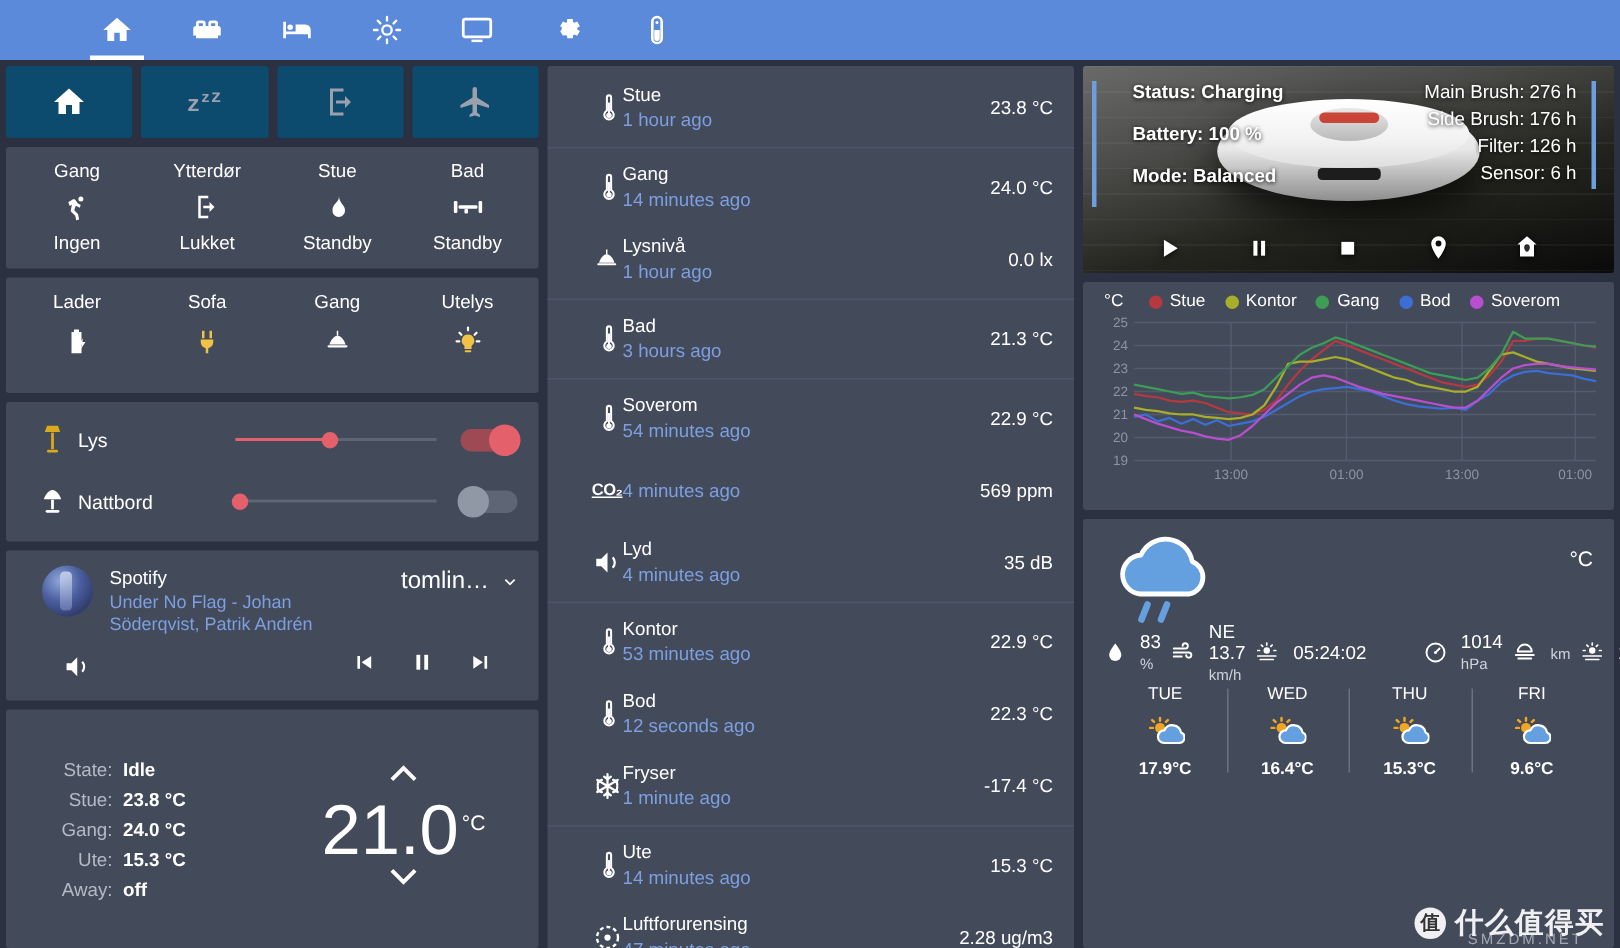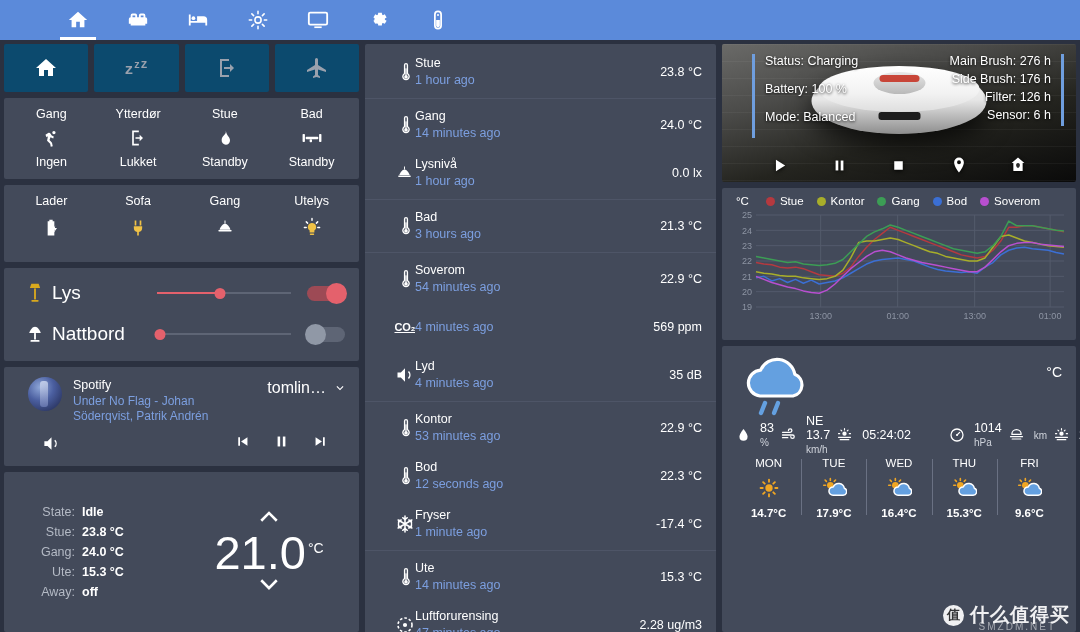--- a/index.html
+++ b/index.html
@@ -64,21 +64,21 @@
 
   .glance2 { padding: 9px 4px 14px 4px; }
   .glance2 .glance-item { gap: 9px; }
 
   
   .lights { padding: 10px 14px 12px 14px; display: flex; flex-direction: column; gap: 11px; }
   .light-row { display: flex; align-items: center; height: 30px; }
   .light-ico { width: 34px; display: flex; align-items: center; justify-content: center; }
   .light-ico svg { fill: #ffffff; }
   .light-ico.amber svg { fill: #d9a91e; }
-  .light-name { font-size: 19px; width: 105px; color: #ffffff; }
+  .light-name { font-size: 13px; width: 105px; color: #ffffff; }
   .slider { flex: 1; height: 18px; position: relative; display: flex; align-items: center;
             margin-right: 16px; cursor: pointer; }
   .slider .track { position: absolute; left: 0; right: 0; height: 2px; background: #5e6575; }
   .slider .fill { position: absolute; left: 0; height: 2px; background: #e4616c; }
   .slider .knob { position: absolute; width: 11px; height: 11px; border-radius: 50%;
                   background: #e4616c; transform: translateX(-50%); }
   .toggle { width: 38px; height: 15px; border-radius: 8px; position: relative; cursor: pointer; }
   .toggle.on { background: #9d4a55; }
   .toggle.off { background: #5e6575; }
   .toggle .knob2 { position: absolute; top: -3px; width: 21px; height: 21px; border-radius: 50%; }
@@ -147,21 +147,21 @@
                background: linear-gradient(180deg,#ffffff 0%,#f2f2f2 60%,#dedede 100%); }
   .lidar { position:absolute; left:50%; top:12px; transform:translateX(-50%);
            width:52px; height:22px; border-radius:50%;
            background: linear-gradient(180deg,#e8e8e8,#b9b9b9); }
   .lidar-red { position:absolute; left:50%; top:15px; transform:translateX(-50%);
                width:40px; height:7px; border-radius:4px; background:#c7382a; opacity:.92; }
   .dock { position:absolute; left:50%; top:52px; transform:translateX(-50%);
           width:42px; height:8px; border-radius:3px; background:#1d1d1d; }
   .vac-overlay { position: absolute; inset: 0; padding: 8px 10px; }
   .vac-left, .vac-right { position: absolute; top: 10px; }
-  .vac-left { left: 30px; padding-left: 10px; border-left: 3px solid #6f9ede; }
+  .vac-left { left: 6px; padding-left: 24px; border-left: 3px solid #6f9ede; font-weight: bold; }
   .vac-right { right: 12px; padding-right: 10px; border-right: 3px solid #6f9ede; text-align: right; }
   .vac-line { font-size: 12.5px; color: #ffffff; text-shadow: 0 1px 3px rgba(0,0,0,.9); }
   .vac-left .vac-line { margin-bottom: 14px; }
   .vac-right .vac-line { margin-bottom: 4px; }
   .vac-ctrls { position: absolute; left: 0; right: 0; bottom: 8px;
                display: flex; align-items: center; padding: 0 28px; }
   .vac-ctrls > div { flex: 1; display: flex; justify-content: center; cursor: pointer; }
   .vac-ctrls svg { fill: #ffffff; filter: drop-shadow(0 1px 2px rgba(0,0,0,.9)); }
 
   
@@ -870,32 +870,20 @@
                   <g stroke="#fff" stroke-width="1.7" stroke-linecap="round">
                     <path d="M12 2.5v2M4.8 10H3M21 10h-1.8M6.6 4.6l1.3 1.3M17.4 4.6l-1.3 1.3M3 15.5h18M5.5 19h13"></path>
                   </g>
                 </svg>
               <span class="w-dval">21:05:04</span>
             </div>
           </div>
         </div>
         <div class="forecast">
           <div class="fday">
-            <span class="fname">MON</span>
-            <span class="fico">
-              <svg width="22" height="22" viewBox="0 0 24 24">
-                  <circle cx="12" cy="12" r="4" fill="#f0a623"></circle>
-                  <g stroke="#f0a623" stroke-width="2" stroke-linecap="round">
-                    <path d="M12 2.8v2.4M12 18.8v2.4M2.8 12h2.4M18.8 12h2.4M5.6 5.6l1.7 1.7M16.7 16.7l1.7 1.7M18.4 5.6l-1.7 1.7M7.3 16.7l-1.7 1.7"></path>
-                  </g>
-                </svg>
-            </span>
-            <span class="ftemp">14.7°C</span>
-          </div>
-          <div class="fday">
             <span class="fname">TUE</span>
             <span class="fico">
               <svg width="26" height="22" viewBox="0 0 28 24">
                   <circle cx="10" cy="9" r="3.6" fill="#f0a623"></circle>
                   <g stroke="#f0a623" stroke-width="1.8" stroke-linecap="round">
                     <path d="M10 1.8v2M2.8 9h2M4.3 3.3l1.4 1.4M15.7 3.3l-1.4 1.4"></path>
                   </g>
                   <path d="M13 20a4.6 4.6 0 01.2-9.2 6.4 6.4 0 0112.1 1.5A4 4 0 0124 20z" fill="#64a0e0" stroke="#ffffff" stroke-width="1.6" stroke-linejoin="round"></path>
                 </svg>
             </span>

